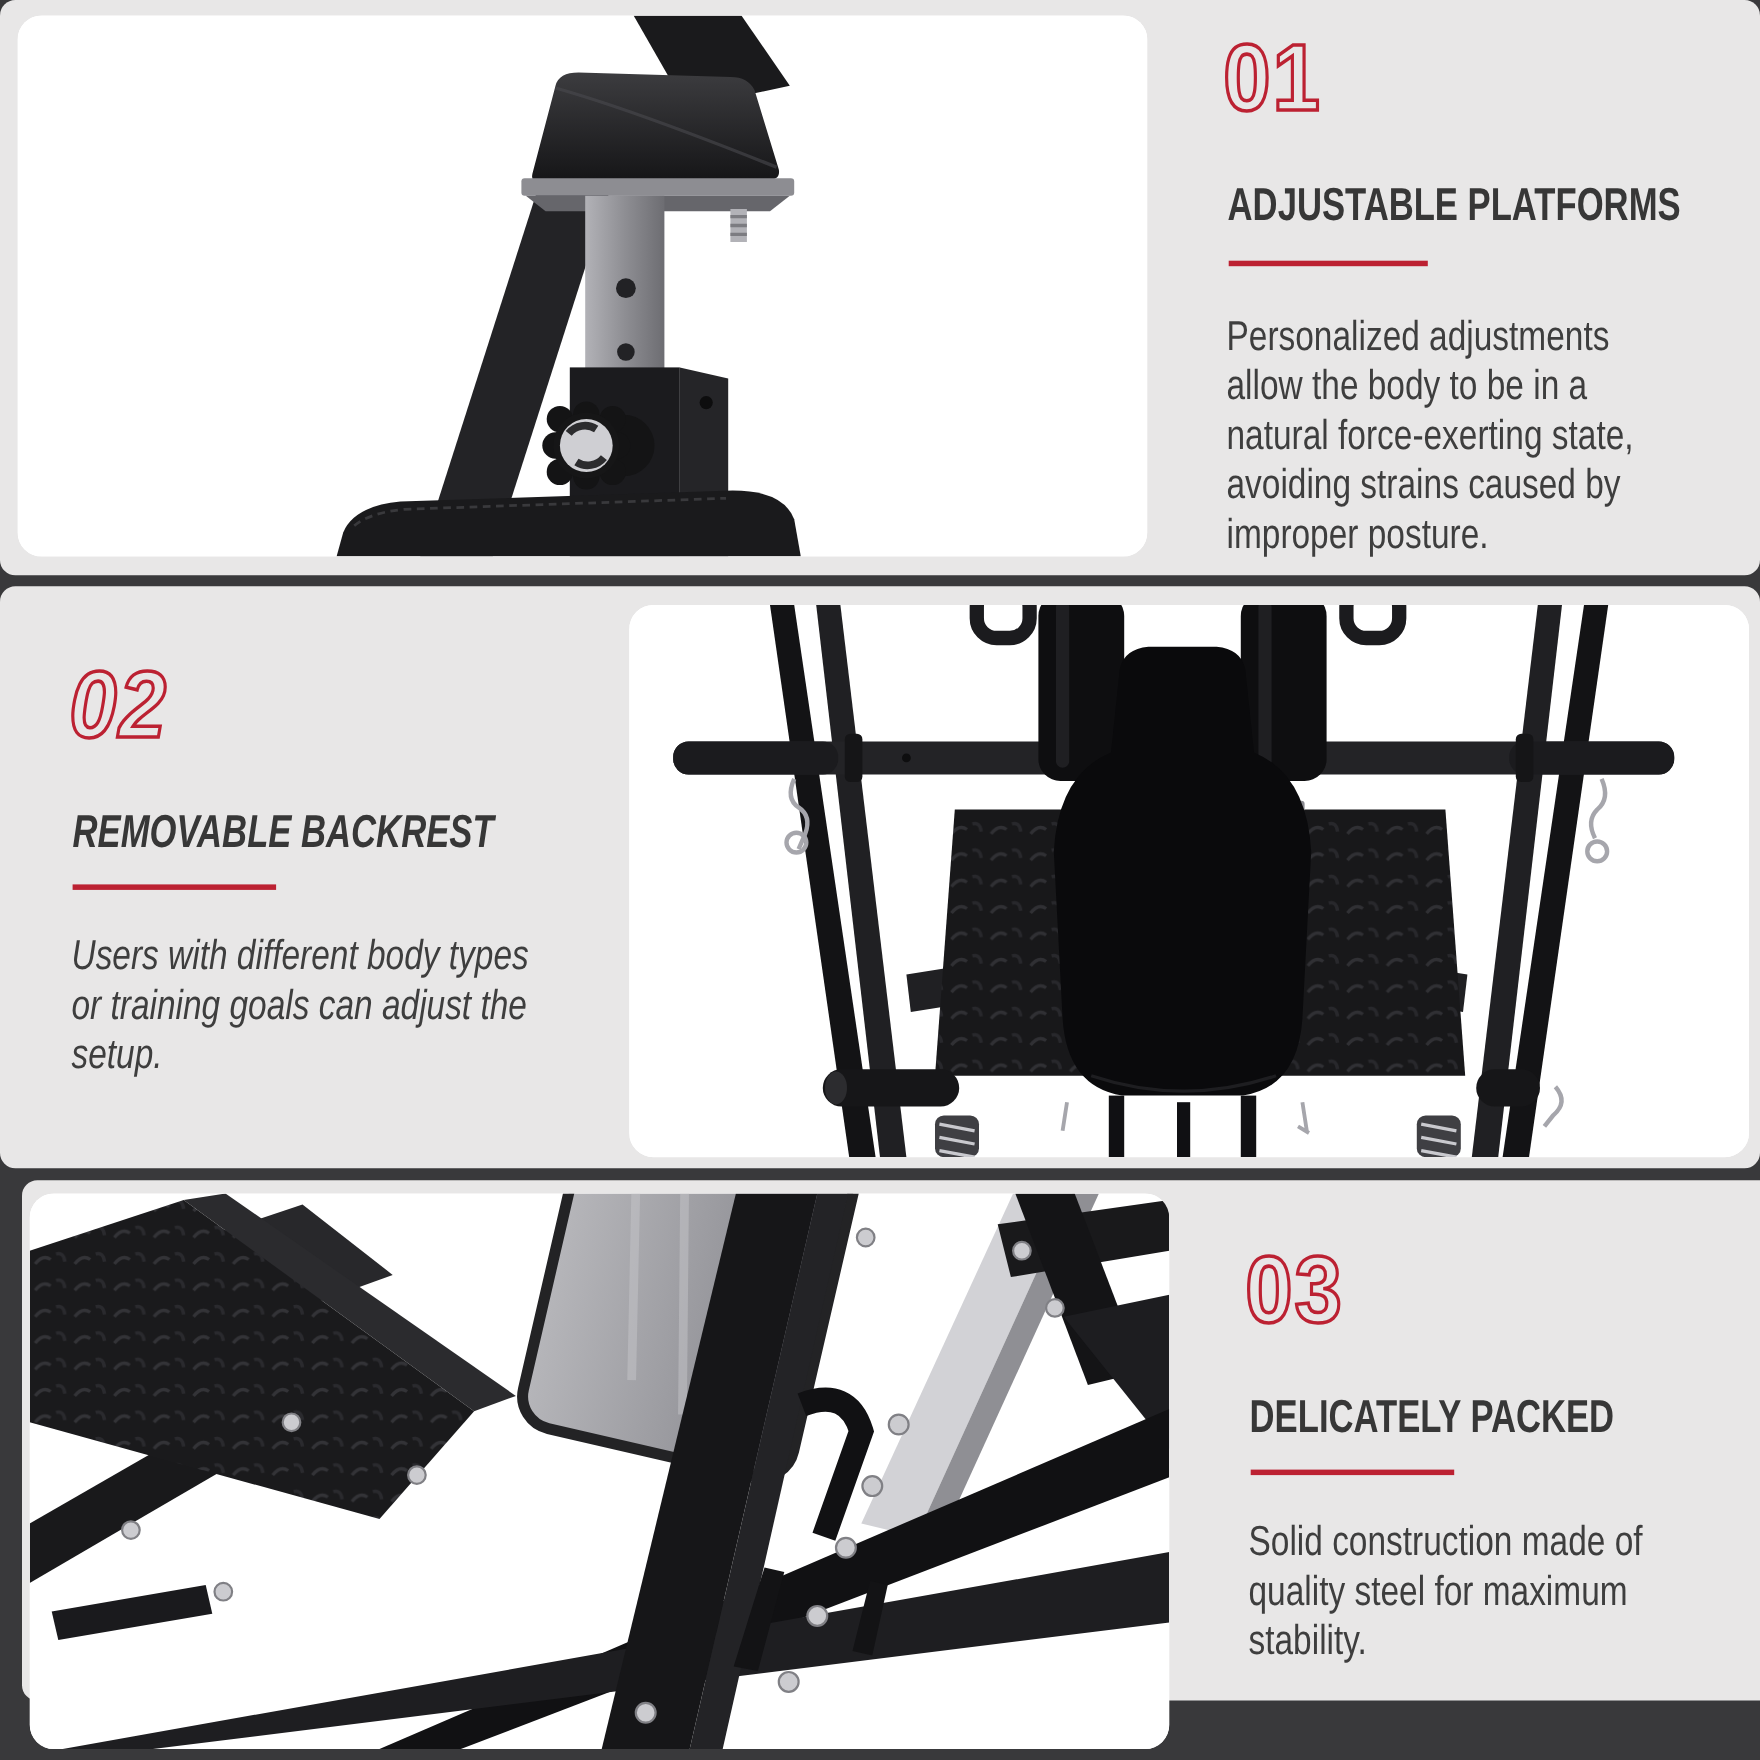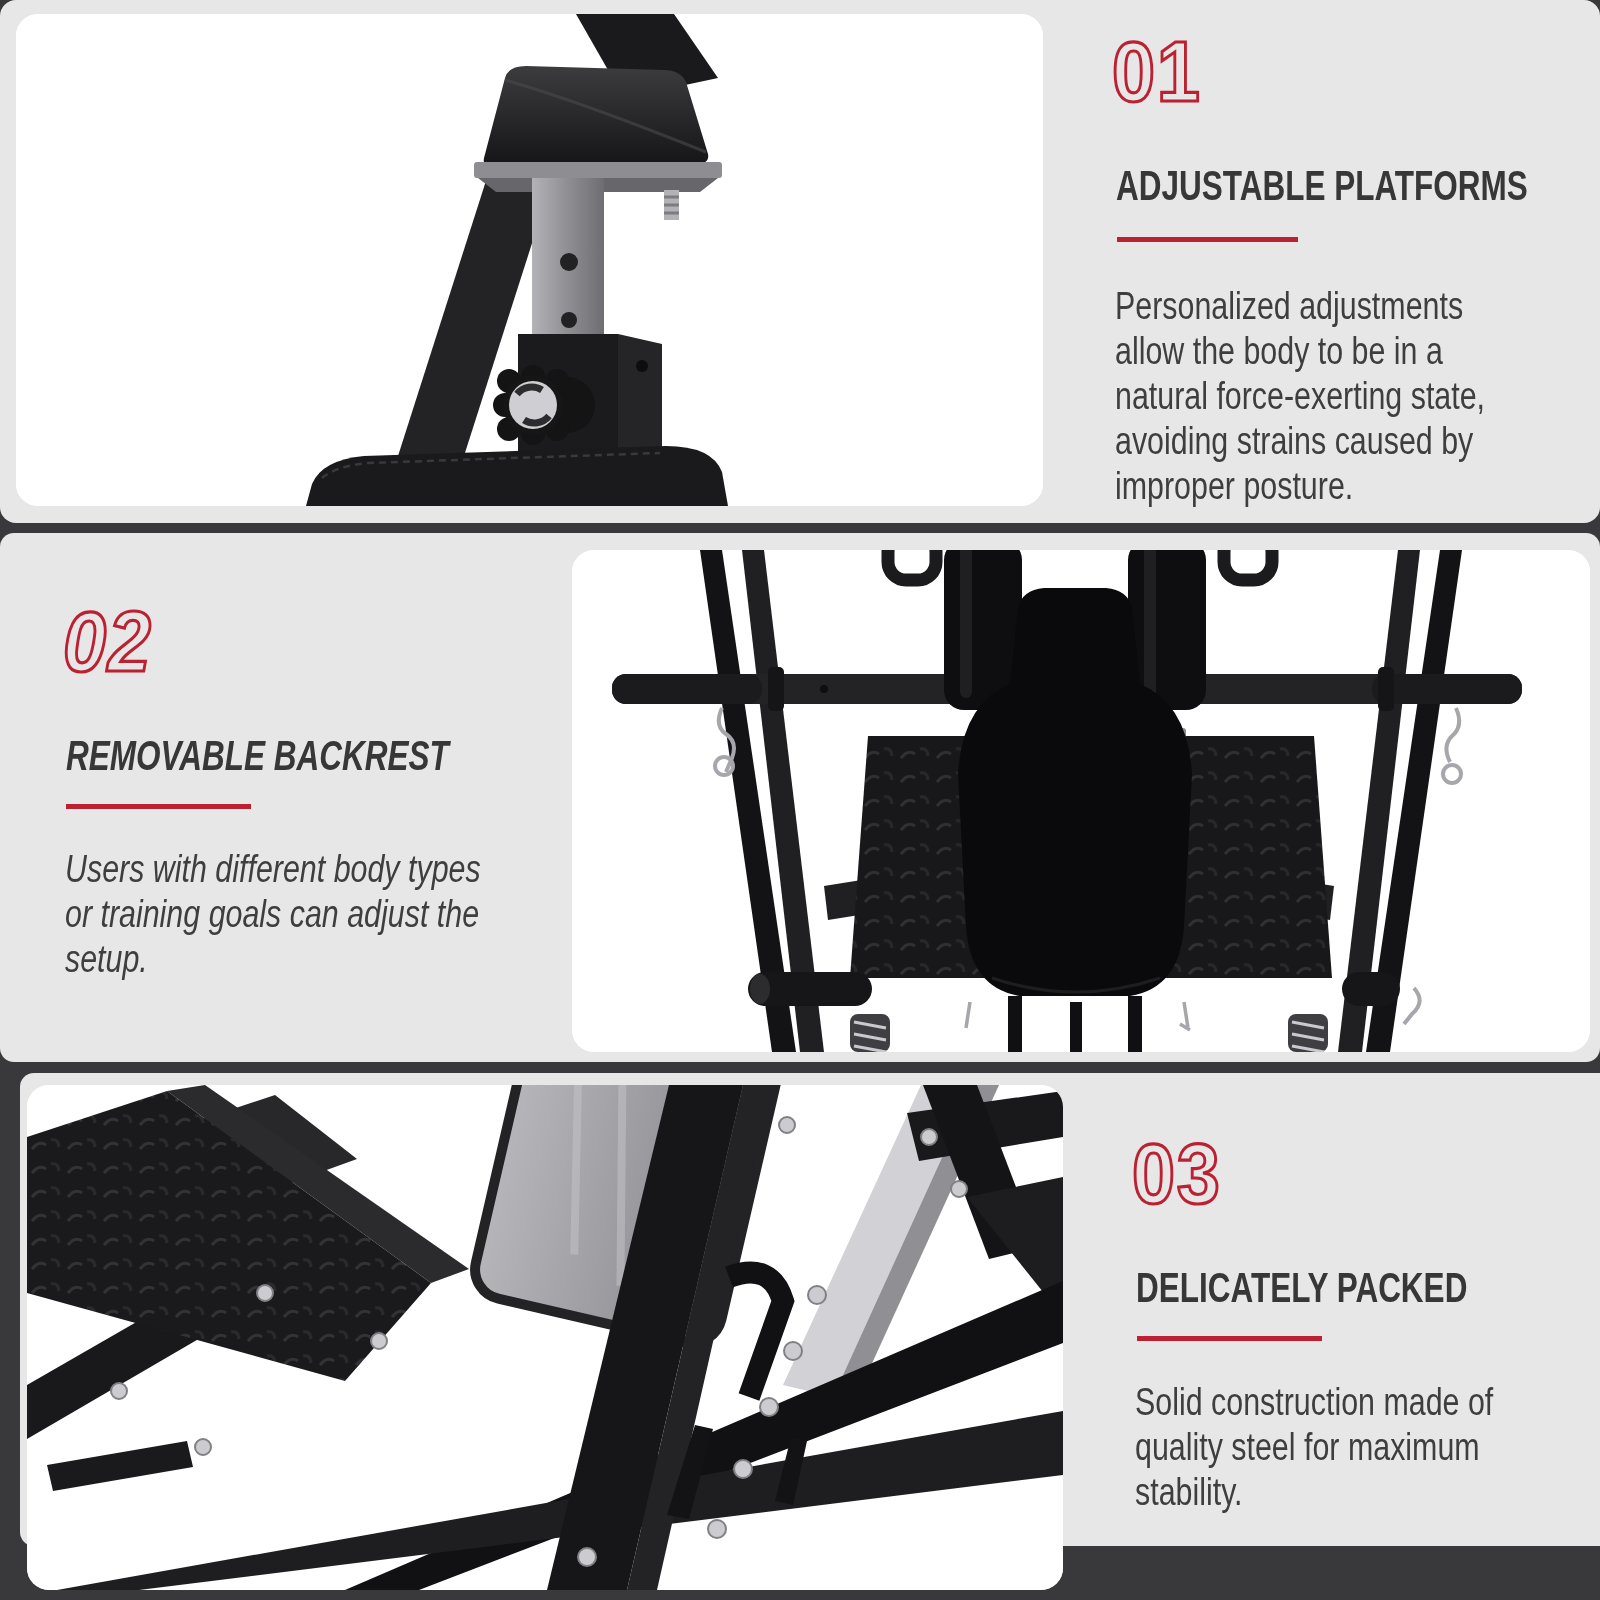--- a/index.html
+++ b/index.html
@@ -11,21 +11,21 @@
   .canvas {
     position:relative; width:1600px; height:1600px;
     background:var(--canvas-bg, #39393b);
     overflow:hidden;
   }
   .section {
     position:absolute; left:0; width:1600px;
     background:var(--section-bg, #e8e7e7);
     border-radius:14px;
   }
-  #s1 { top:0;      height:523px;border-radius:16px; }
+  #s1 { top:0;      height:523px; }
   #s2 { top:533px;  height:529px;font-style:italic; }
   #s3 { top:1073px; height:473px;margin-left:20px; }
 
   .panel {
     position:absolute; background:var(--panel-bg,#ffffff);
     border-radius:22px; overflow:hidden;
   }
   #s1 .panel { left:16px;  top:14px; width:1027px; height:492px; }
   #s2 .panel { left:572px; top:17px; width:1018px; height:502px; }
   #s3 .panel { left:7px;   top:12px; width:1036px; height:505px; }

